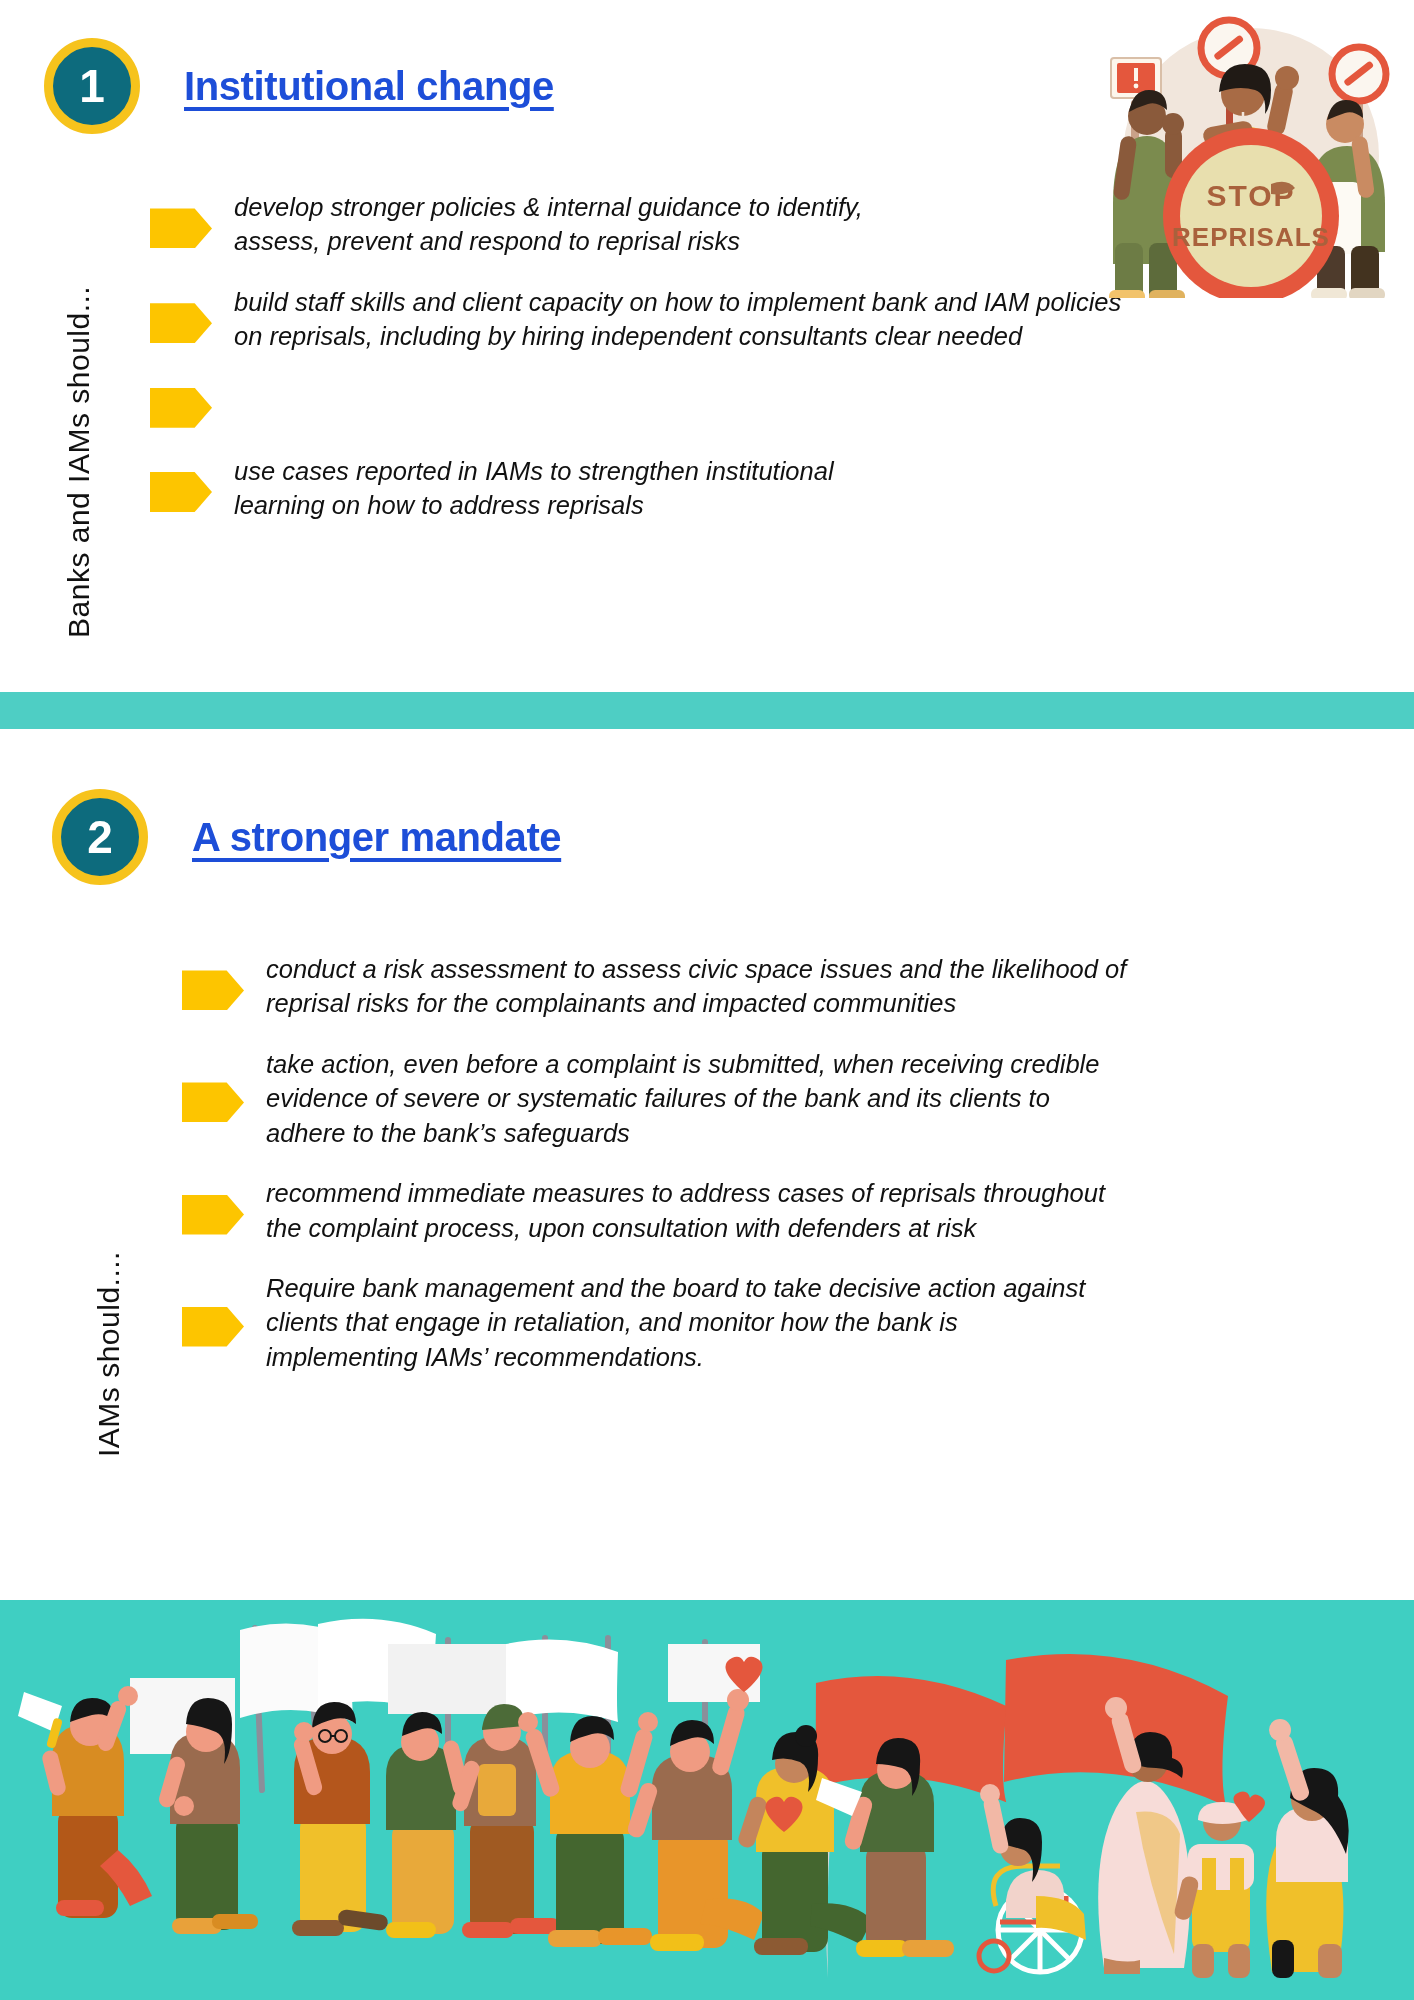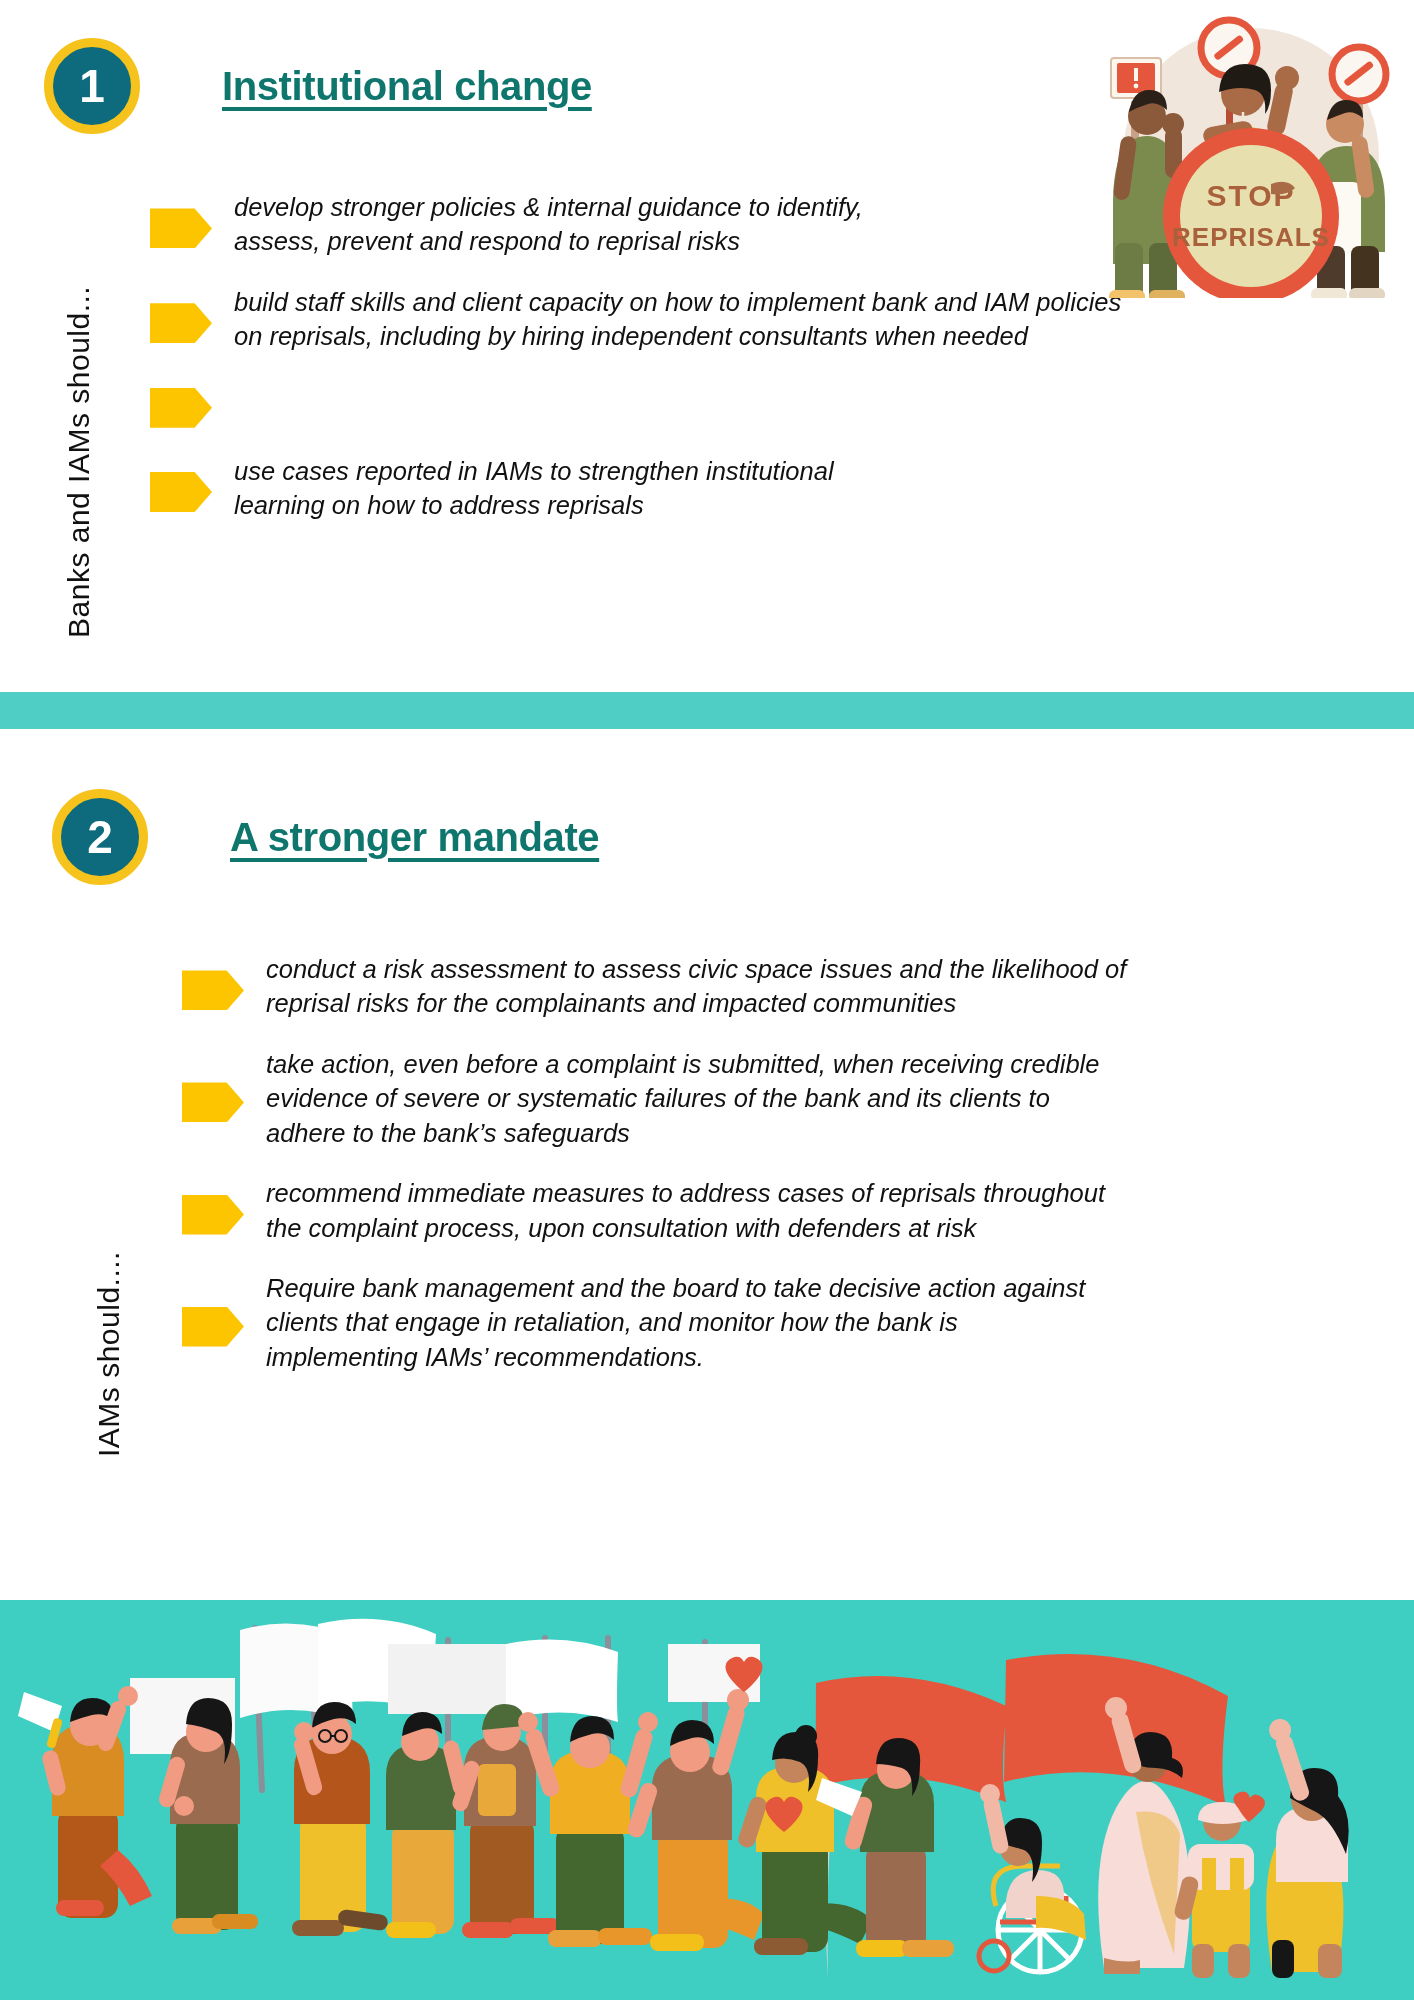--- a/index.html
+++ b/index.html
@@ -17,22 +17,22 @@
   .badge-row{position:absolute;display:flex;align-items:center;}
   .badge{
     width:96px;height:96px;border-radius:50%;
     background:#0d6b7d;border:9px solid #f6c31c;
     box-sizing:border-box;
     display:flex;align-items:center;justify-content:center;
     color:#ffffff;font-size:46px;font-weight:bold;line-height:1;
     font-family:"Liberation Sans", sans-serif;
   }
   .sec-title{
-    margin-left:82px;
-    font-size:40px;font-weight:bold;color:#0f766e;
+    margin-left:44px;
+    font-size:40px;font-weight:bold;color:#1d4ed8;
     text-decoration:underline;
     text-underline-offset:7px;
     text-decoration-thickness:4px;
     letter-spacing:-0.4px;
     white-space:nowrap;
   }
 
   
   .vlabel{
     position:absolute;
@@ -92,21 +92,21 @@
 
     <div class="bullets" style="left:150px;top:190px;width:1230px;">
       <div class="bullet">
         <div class="arrow"></div>
         <div class="btext">develop stronger policies &amp; internal guidance to identify,
 assess, prevent and respond to reprisal risks</div>
       </div>
       <div class="bullet">
         <div class="arrow"></div>
         <div class="btext">build staff skills and client capacity on how to implement bank and IAM policies
-on reprisals, including by hiring independent consultants when needed</div>
+on reprisals, including by hiring independent consultants clear needed</div>
       </div>
       <div class="bullet">
         <div class="arrow"></div>
       </div>
       <div class="bullet">
         <div class="arrow"></div>
         <div class="btext">use cases reported in IAMs to strengthen institutional
 learning on how to address reprisals</div>
       </div>
     </div>

